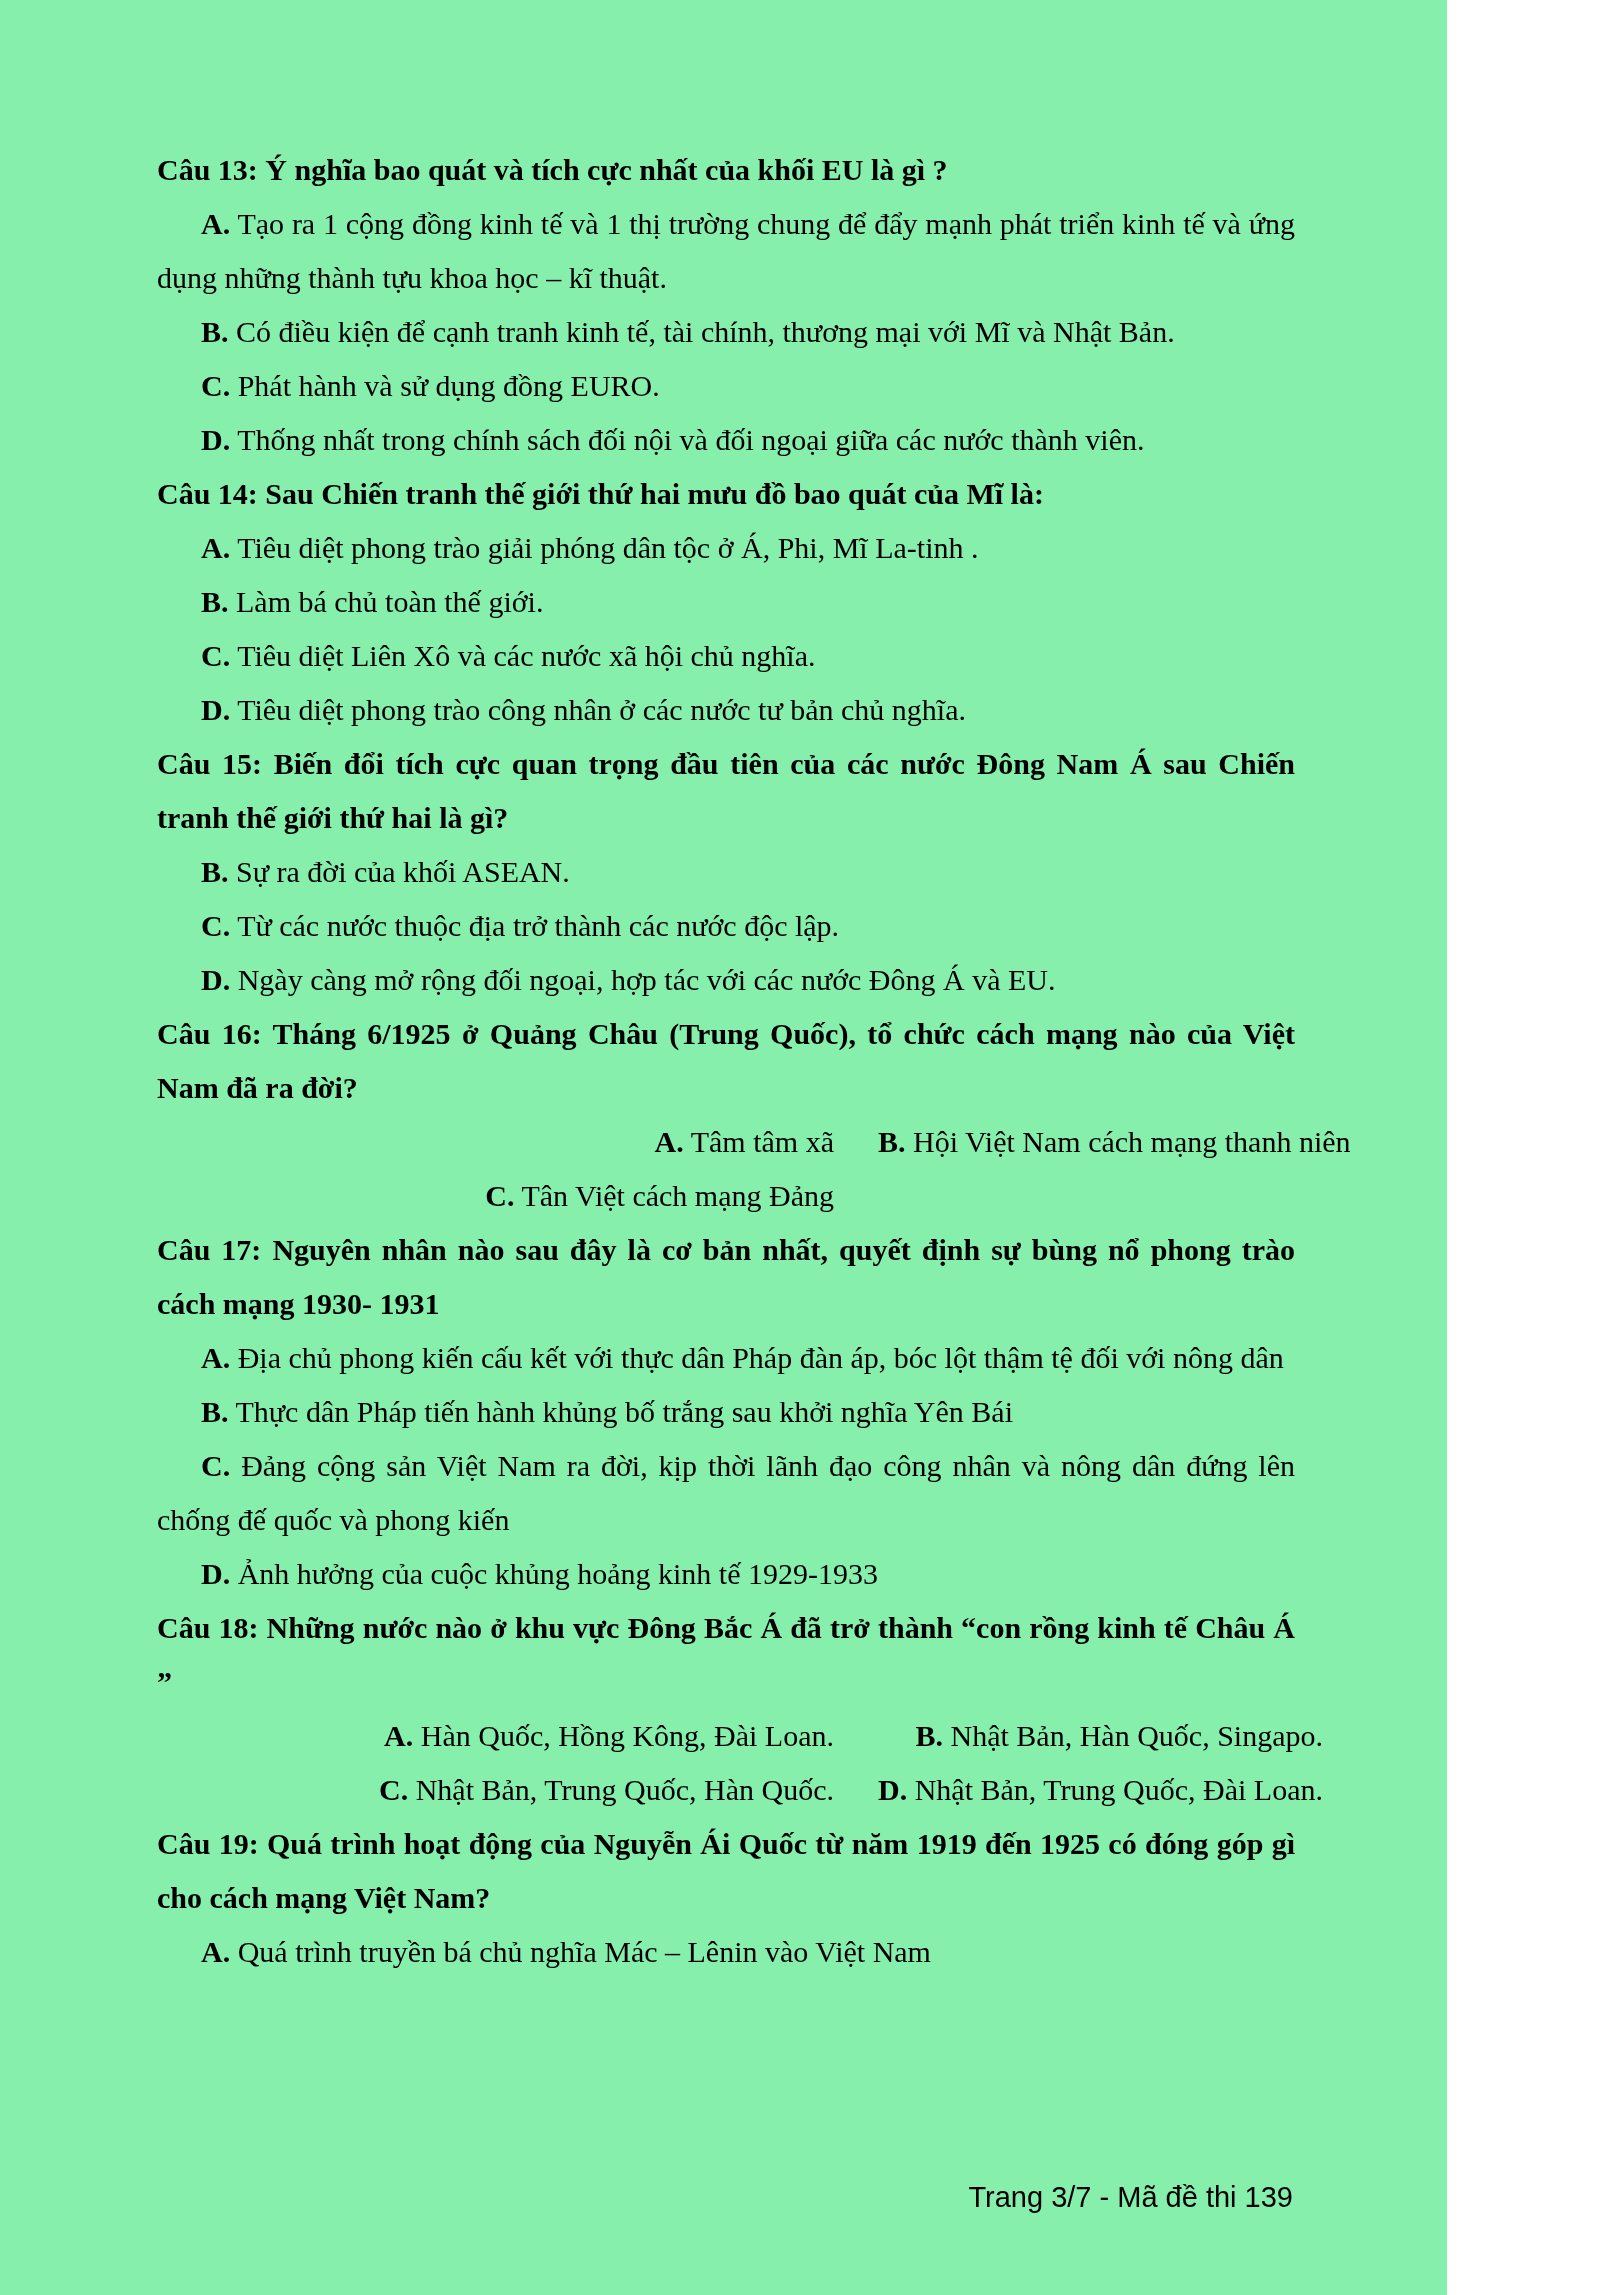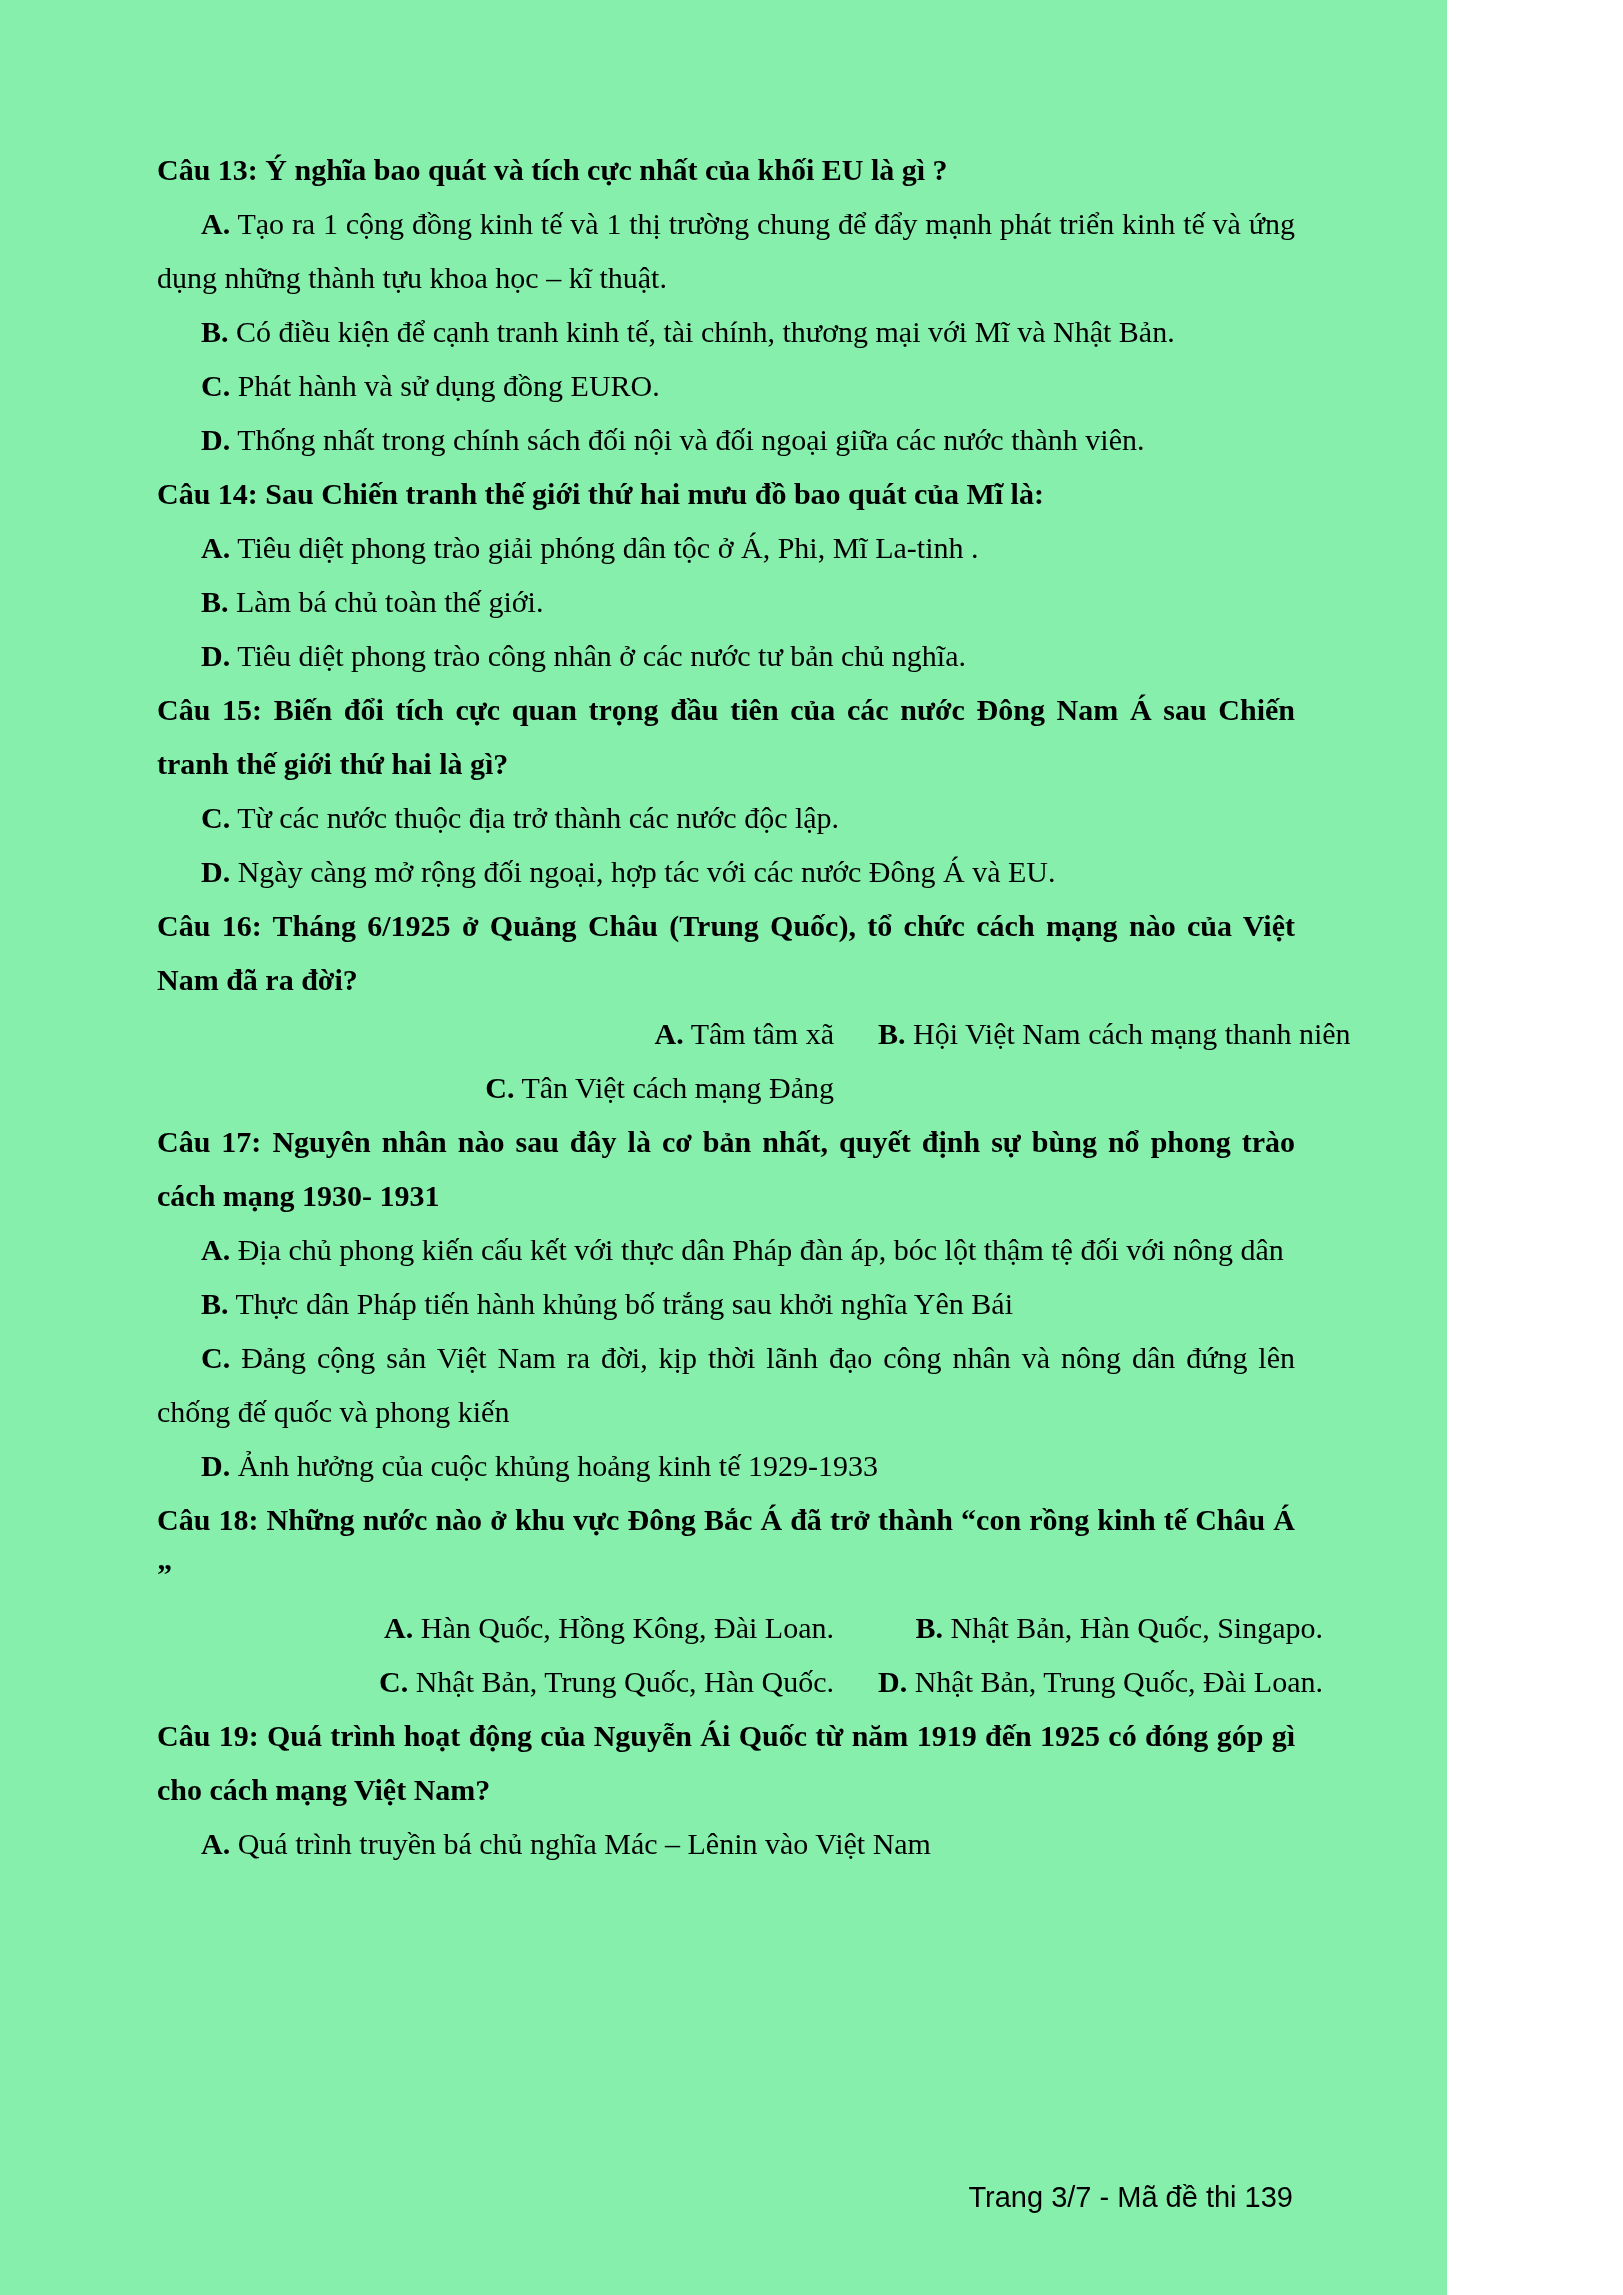--- a/index.html
+++ b/index.html
@@ -66,26 +66,28 @@
           <p class="option"><span class="opt-letter">B.</span> <span class="opt-text">Có điều kiện để cạnh tranh kinh tế, tài chính, thương mại với Mĩ và Nhật Bản.</span></p>
           <p class="option"><span class="opt-letter">C.</span> <span class="opt-text">Phát hành và sử dụng đồng EURO.</span></p>
           <p class="option"><span class="opt-letter">D.</span> <span class="opt-text">Thống nhất trong chính sách đối nội và đối ngoại giữa các nước thành viên.</span></p>
         </div>
       </div>
       <div class="question">
         <p class="q-text"><span class="q-label">Câu 14:</span> <span class="q-body">Sau Chiến tranh thế giới thứ hai mưu đồ bao quát của Mĩ là:</span></p>
         <div class="options-list">
           <p class="option"><span class="opt-letter">A.</span> <span class="opt-text">Tiêu diệt phong trào giải phóng dân tộc ở Á, Phi, Mĩ La-tinh .</span></p>
           <p class="option"><span class="opt-letter">B.</span> <span class="opt-text">Làm bá chủ toàn thế giới.</span></p>
+          <p class="option"><span class="opt-letter">C.</span> <span class="opt-text">Tiêu diệt Liên Xô và các nước xã hội chủ nghĩa.</span></p>
           <p class="option"><span class="opt-letter">D.</span> <span class="opt-text">Tiêu diệt phong trào công nhân ở các nước tư bản chủ nghĩa.</span></p>
         </div>
       </div>
       <div class="question">
         <p class="q-text"><span class="q-label">Câu 15:</span> <span class="q-body">Biến đổi tích cực quan trọng đầu tiên của các nước Đông Nam Á sau Chiến tranh thế giới thứ hai là gì?</span></p>
         <div class="options-list">
+          <p class="option"><span class="opt-letter">B.</span> <span class="opt-text">Sự ra đời của khối ASEAN.</span></p>
           <p class="option"><span class="opt-letter">C.</span> <span class="opt-text">Từ các nước thuộc địa trở thành các nước độc lập.</span></p>
           <p class="option"><span class="opt-letter">D.</span> <span class="opt-text">Ngày càng mở rộng đối ngoại, hợp tác với các nước Đông Á và EU.</span></p>
         </div>
       </div>
       <div class="question">
         <p class="q-text"><span class="q-label">Câu 16:</span> <span class="q-body">Tháng 6/1925 ở Quảng Châu (Trung Quốc), tổ chức cách mạng nào của Việt Nam đã ra đời?</span></p>
         <div class="options-grid">
           <p class="option"><span class="opt-letter">A.</span> <span class="opt-text">Tâm tâm xã</span></p>
           <p class="option"><span class="opt-letter">B.</span> <span class="opt-text">Hội Việt Nam cách mạng thanh niên</span></p>
           <p class="option"><span class="opt-letter">C.</span> <span class="opt-text">Tân Việt cách mạng Đảng</span></p>

